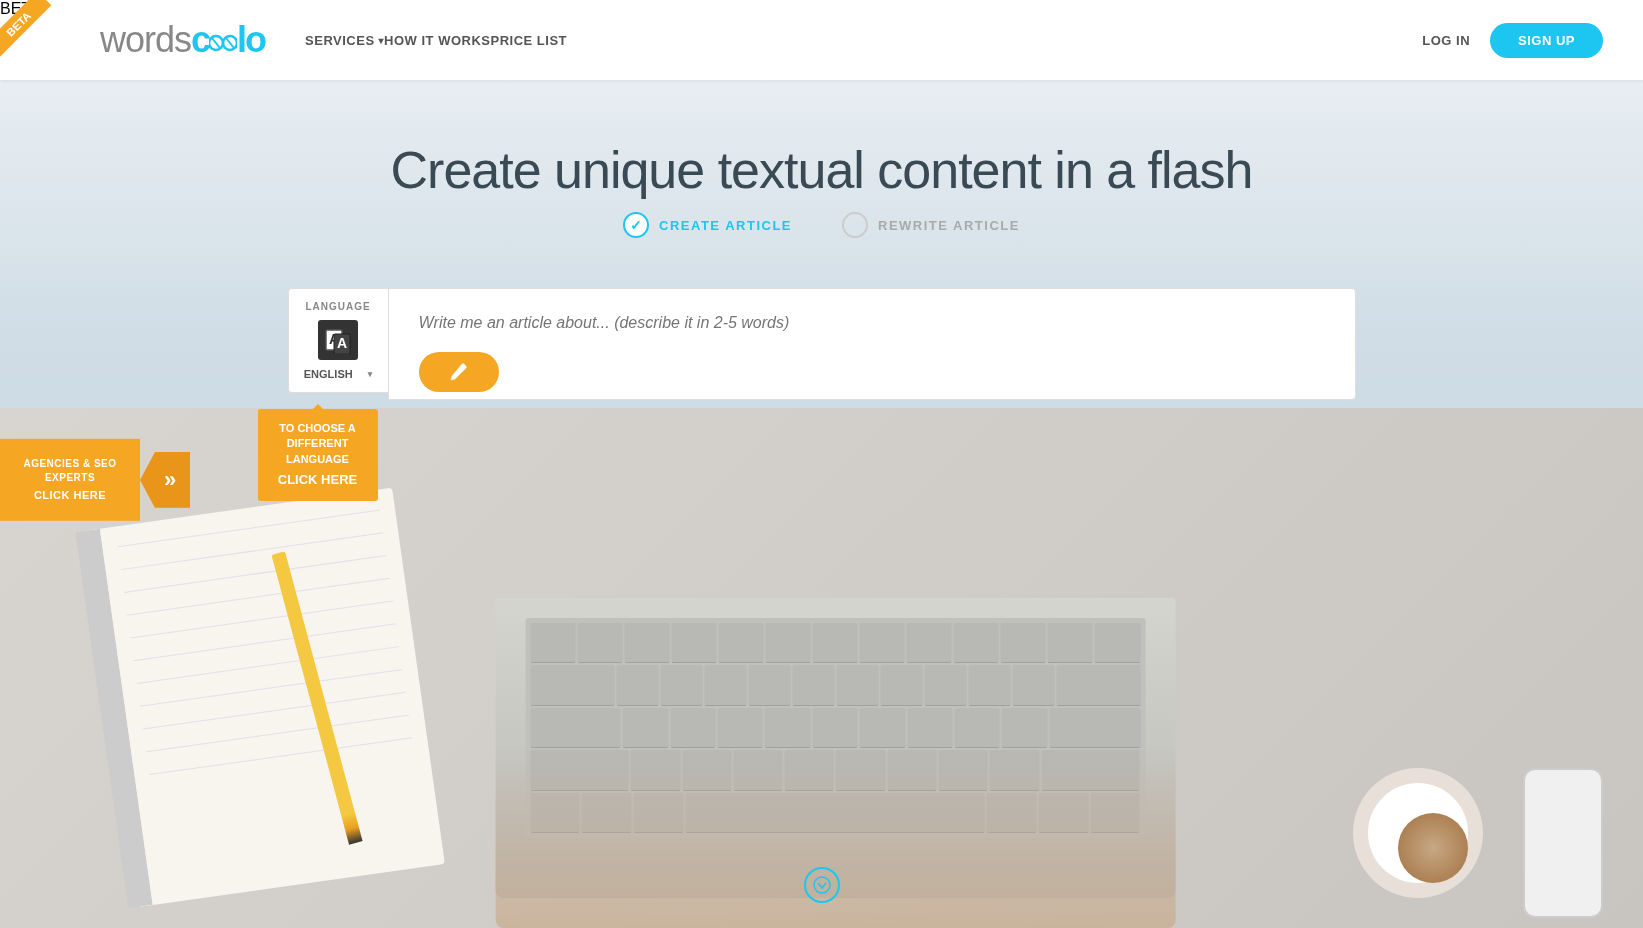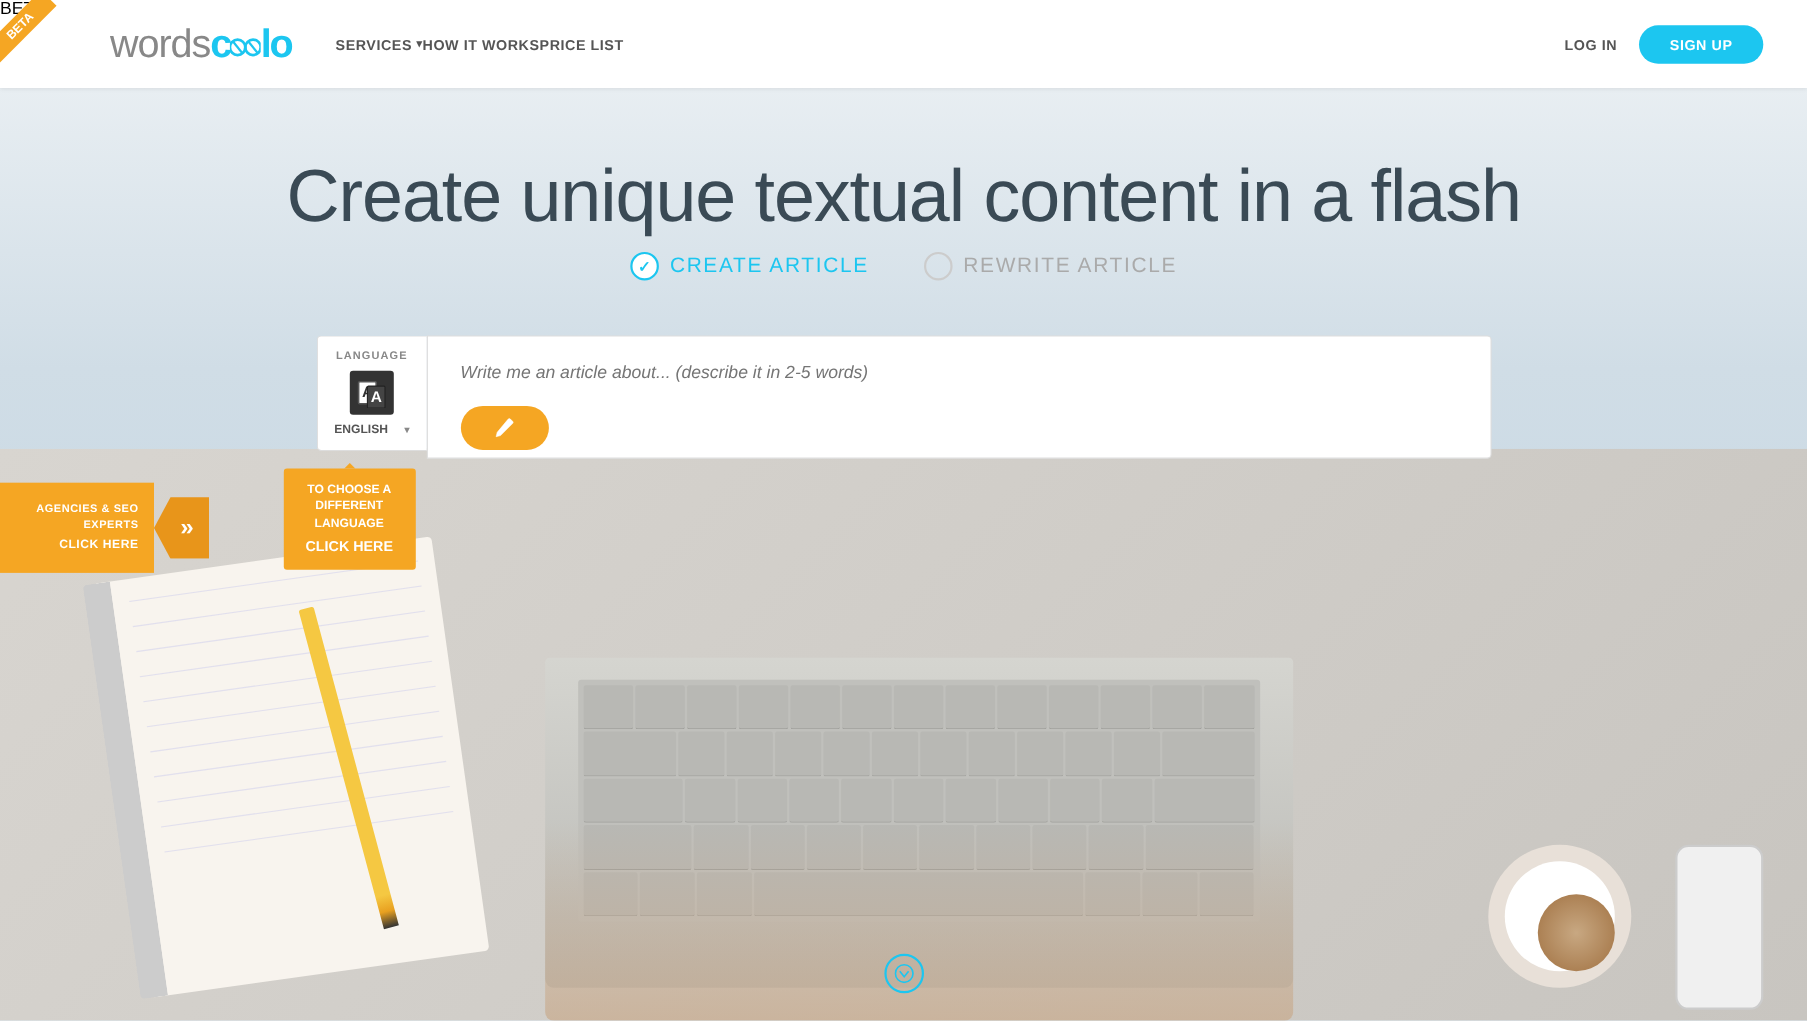--- a/index.html
+++ b/index.html
@@ -107,21 +107,21 @@
       overflow: hidden;
     }
 
     .hero-content {
       position: relative;
       z-index: 10;
       text-align: center;
       padding-top: 60px;
     }
     .hero-title {
-      font-size: 67px;
+      font-size: 52px;
       font-weight: 300;
       color: #3a4a55;
       letter-spacing: -1px;
       margin-bottom: 12px;
     }
     .hero-subtitle {
       font-size: 15px;
       color: #5a6a75;
       margin-bottom: 35px;
       font-weight: 400;
@@ -150,22 +150,22 @@
       border-color: #1cc6f0;
       background: #fff;
     }
     .option-circle.selected::after {
       content: '✓';
       color: #1cc6f0;
       font-size: 14px;
       font-weight: bold;
     }
     .option-label {
-      font-size: 19px;
-      font-weight: 400;
+      font-size: 13px;
+      font-weight: 700;
       letter-spacing: 1.5px;
       text-transform: uppercase;
       color: #1cc6f0;
     }
     .option-label.inactive { color: #aaa; }
 
     
     .input-card-wrapper {
       position: relative;
       display: flex;
@@ -289,21 +289,21 @@
       align-items: center;
     }
     .agencies-label {
       background: #f5a623;
       color: #fff;
       padding: 18px 14px;
       font-size: 11px;
       font-weight: 700;
       text-transform: uppercase;
       line-height: 1.4;
-      text-align: right;
+      text-align: center;
       cursor: pointer;
       width: 140px;
     }
     .agencies-arrow {
       background: #e8951a;
       width: 50px; height: 56px;
       display: flex; align-items: center; justify-content: center;
       cursor: pointer;
       clip-path: polygon(0 50%, 30% 0, 100% 0, 100% 100%, 30% 100%);
     }

